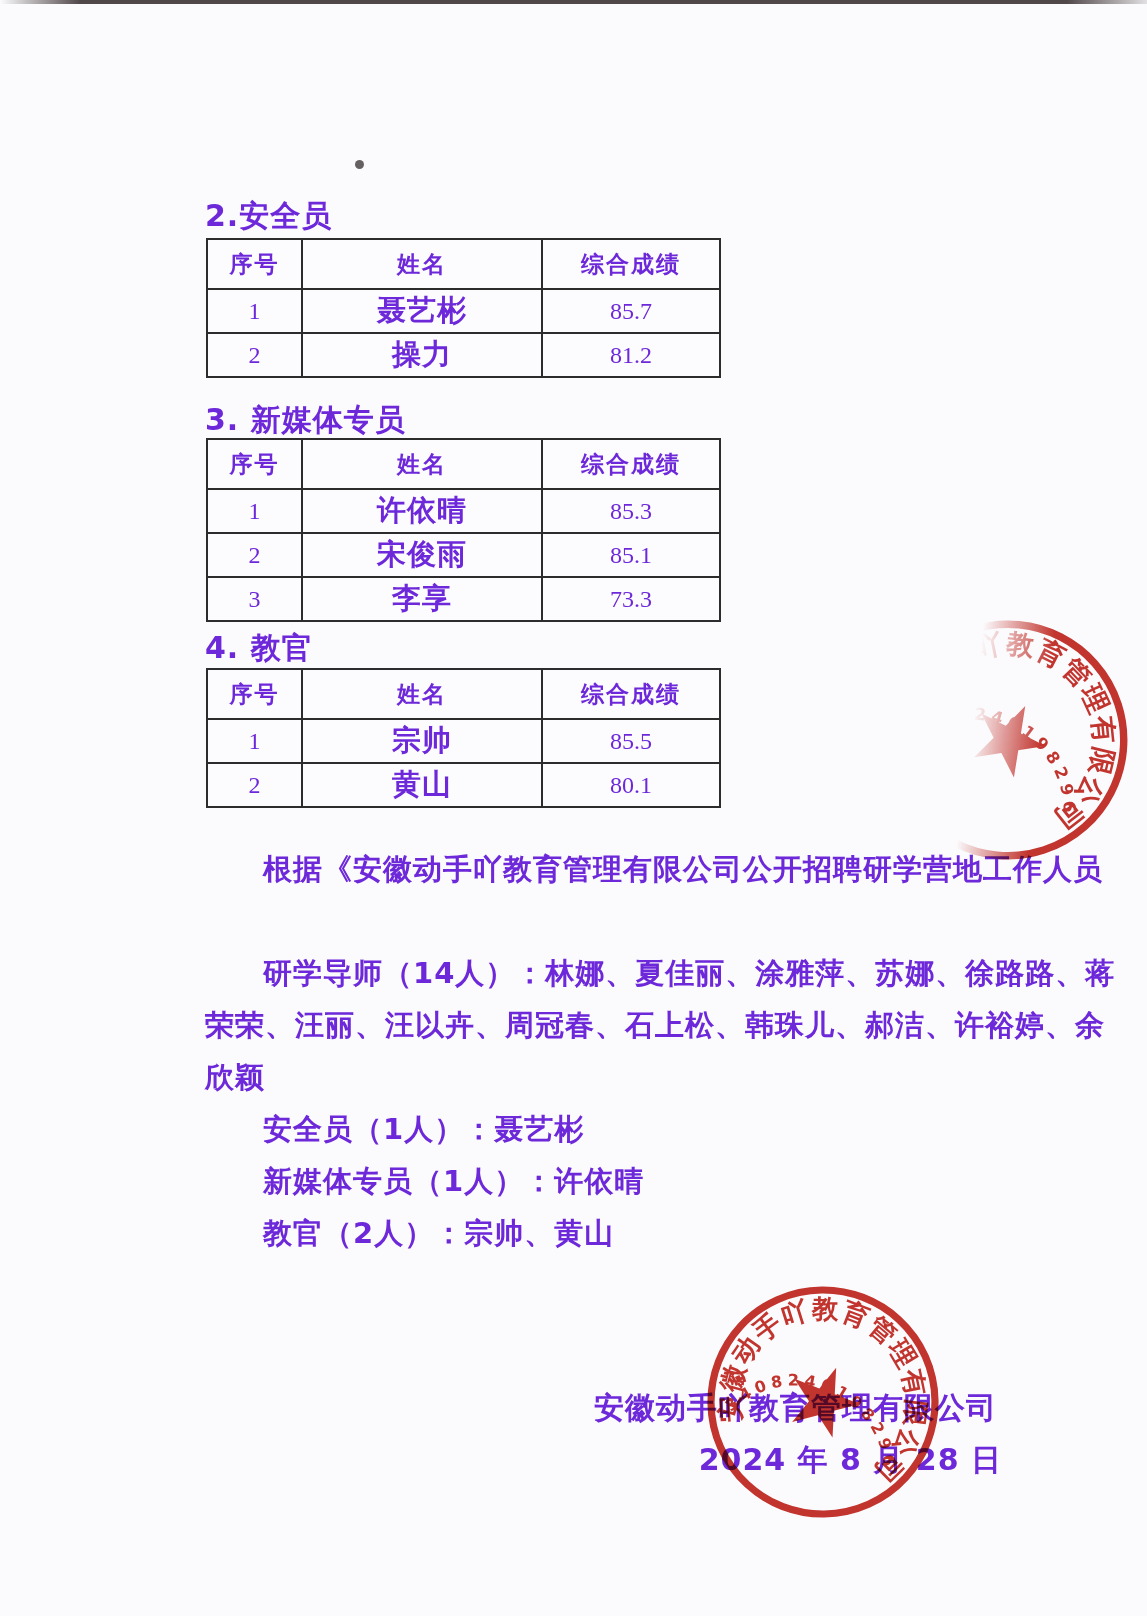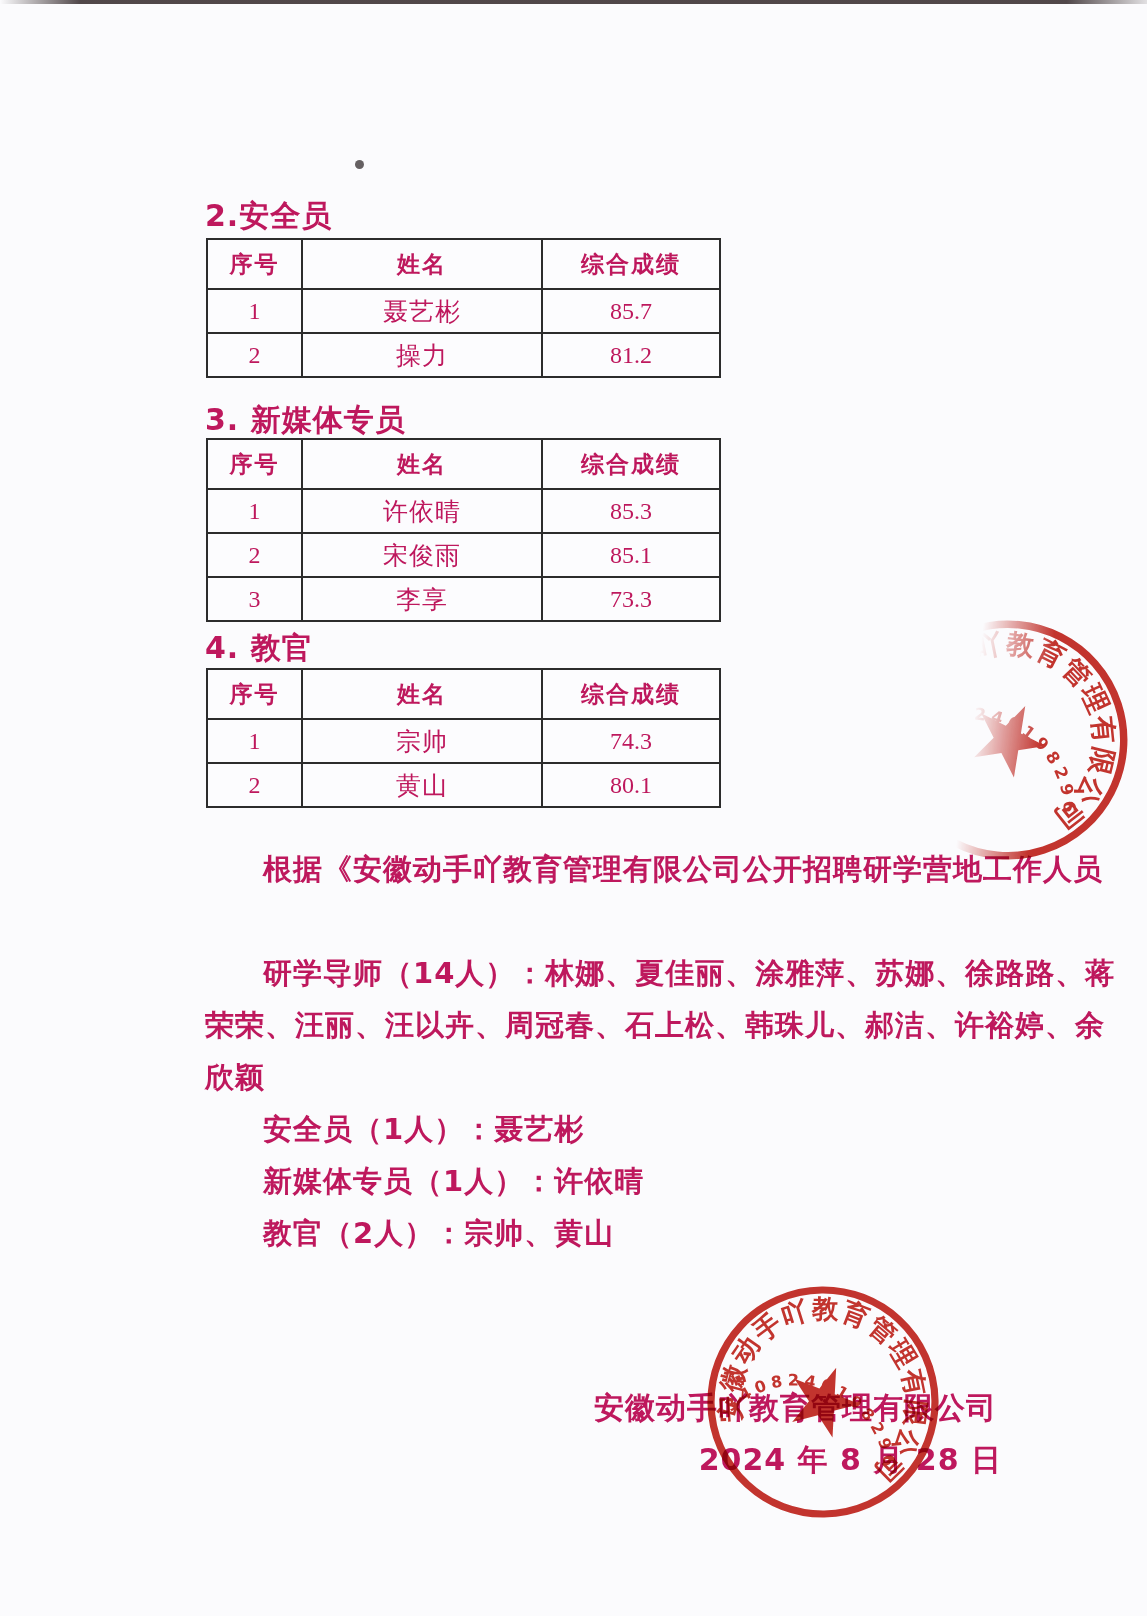--- a/index.html
+++ b/index.html
@@ -1,19 +1,19 @@
 <!DOCTYPE html>
 <html><head>
 <meta charset="utf-8">
 <style>
   html,body { margin:0; padding:0; }
   .page {
     position:relative; width:1147px; height:1616px;
     background:#fbfbfd; overflow:hidden;
-    font-family:"DejaVu Sans", sans-serif; color:#be185d;
+    font-family:"DejaVu Sans", sans-serif; color:#6d28d9;
   }
   .scan-edge {
     position:absolute; left:0; top:0; width:1147px; height:4px;
     background:linear-gradient(to right, rgba(80,70,72,0), rgba(62,52,54,.9) 7%, rgba(62,52,54,.9) 93%, rgba(80,70,72,.15));
   }
   .dot-artifact {
     position:absolute; left:355px; top:160px; width:9px; height:9px;
     border-radius:50%; background:#4a4446; opacity:.85;
   }
   .section-heading {
@@ -24,21 +24,21 @@
     background:rgba(255,255,255,.4);
   }
   .score-table col.c1 { width:95px; }
   .score-table col.c2 { width:240px; }
   .score-table col.c3 { width:178px; }
   .score-table th, .score-table td {
     border:2px solid #2c2c2c; text-align:center; vertical-align:middle; padding:0;
   }
   .score-table th { height:48px; font-size:23px; font-weight:700; letter-spacing:2px; }
   .score-table td { height:42px; }
-  .score-table td.name { font-size:25px; font-weight:400; letter-spacing:1px;margin-left:44px; }
+  .score-table td.name { font-size:29px; font-weight:700; letter-spacing:1px;margin-left:44px; }
   .score-table td.num  { font-size:24px; font-weight:400; font-family:"Liberation Serif", serif; }
   .body-line {
     position:absolute; left:205px; width:900px; white-space:nowrap;
     font-size:29px; font-weight:600; letter-spacing:1px;
   }
   .body-line.indent { padding-left:58px; }
   .sig-line {
     position:absolute; white-space:nowrap; font-size:30px; font-weight:600; letter-spacing:1px;
   }
   .sig-company { top:1388px; right:150px; }
@@ -129,21 +129,21 @@
       </colgroup>
     <tbody>
         <tr>
       <th>序号</th>
       <th>姓名</th>
       <th>综合成绩</th>
     </tr>
     <tr>
       <td class="num">1</td>
       <td class="name">宗帅</td>
-      <td class="num">74.3</td>
+      <td class="num">85.5</td>
     </tr>
     <tr>
       <td class="num">2</td>
       <td class="name">黄山</td>
       <td class="num">80.1</td>
     </tr>
   </tbody>
     </table>
 
   <div class="body-line indent" style="top:850px">根据《安徽动手吖教育管理有限公司公开招聘研学营地工作人员</div>

